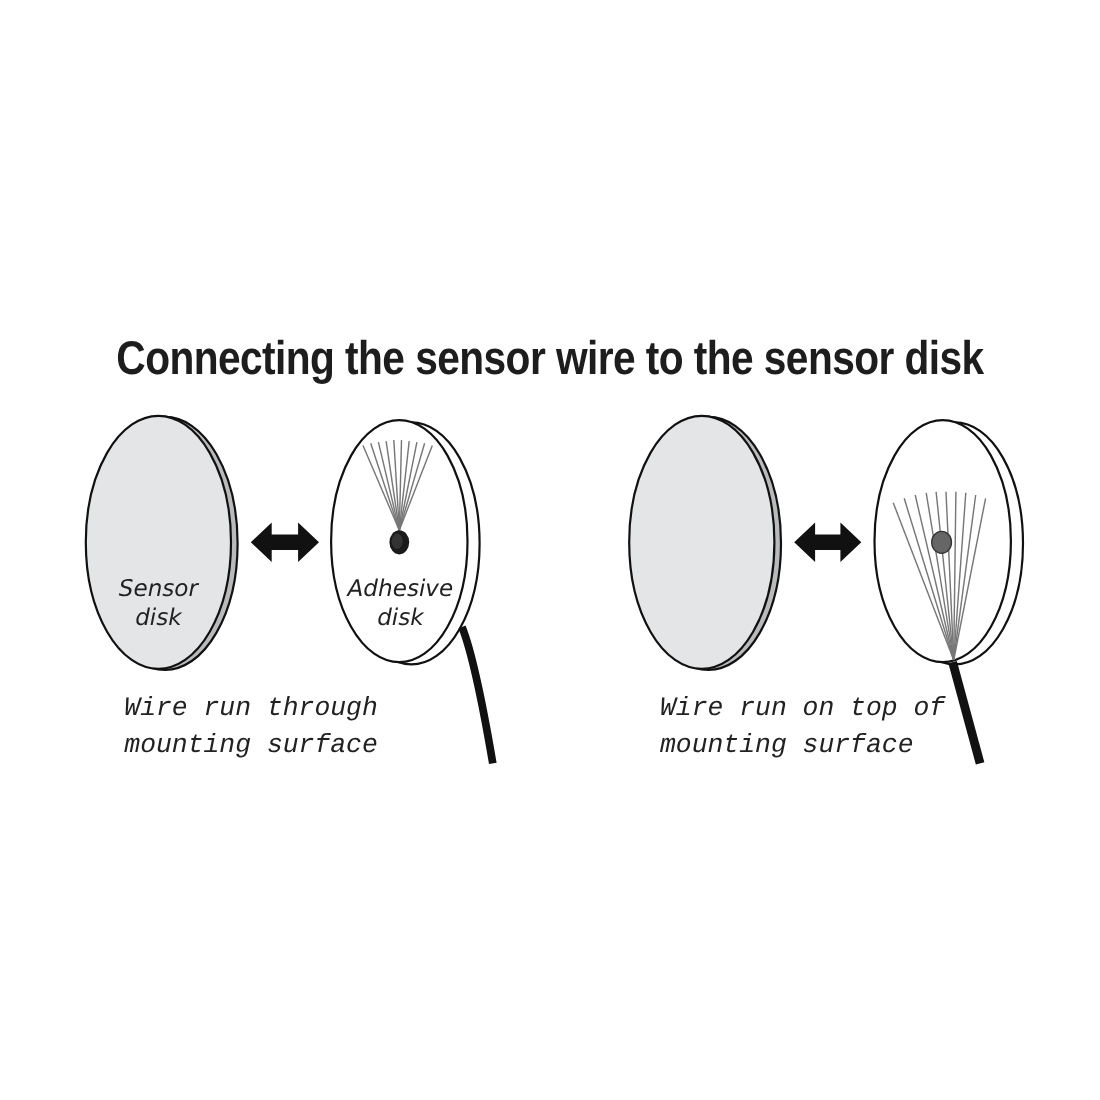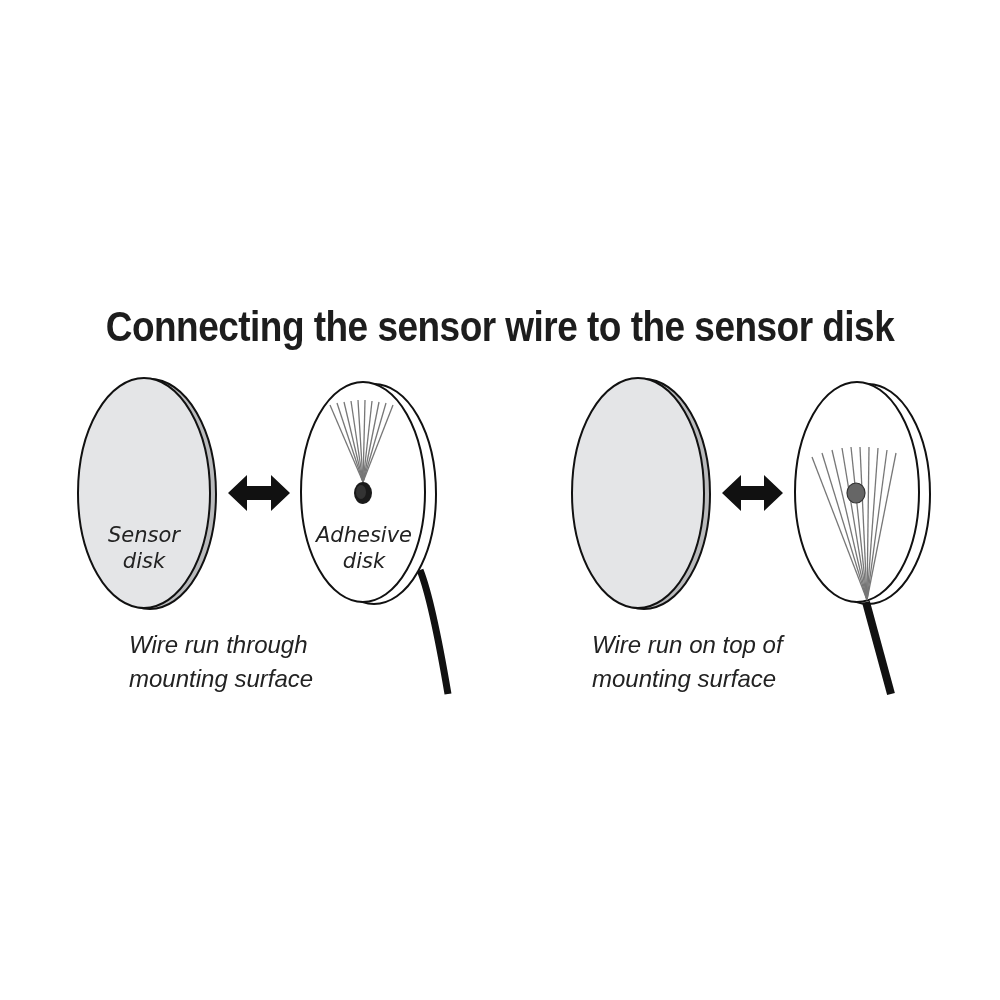--- a/index.html
+++ b/index.html
@@ -6,22 +6,22 @@
   body { width:1000px; height:1000px; position:relative; overflow:hidden; }
   .title {
     position:absolute; left:0; width:1000px; top:302px; text-align:center;
     font-family:"Liberation Sans", sans-serif; font-weight:bold; font-size:43px;
     color:#1d1d1d; letter-spacing:-0.6px; transform:scaleX(0.86); transform-origin:center;
     white-space:nowrap;
   }
   svg.diagram { position:absolute; left:0; top:0; }
   .lbl { font-family:"DejaVu Sans", sans-serif; font-style:italic; fill:#222; }
   .caption {
-    position:absolute; font-family:Liberation Sans, sans-serif; font-style:italic;
-    font-size:24px; color:#222; line-height:34px; white-space:nowrap;margin-left:16px;
+    position:absolute; font-family:Liberation Mono, monospace; font-style:italic;
+    font-size:24px; color:#222; line-height:34px; white-space:nowrap;
   }
   .caption span { display:block; }
 </style>
 </head>
 <body>
 
 <div class="title">Connecting the sensor wire to the sensor disk</div>
 
 <svg class="diagram" width="1000" height="1000" viewBox="0 0 1000 1000">
 
@@ -97,16 +97,16 @@
 
     <path d="M866 602 L891 694" stroke="#111" stroke-width="8" fill="none"></path>
   </g>
 </svg>
 
 <div class="caption" style="left:113px; top:628px;">
   <span>Wire run through</span>
   <span>mounting surface</span>
 </div>
 
-<div class="caption" style="left:576px; top:628px;">
+<div class="caption" style="left:600px; top:628px;">
   <span>Wire run on top of</span>
   <span>mounting surface</span>
 </div>
 
 </body></html>

